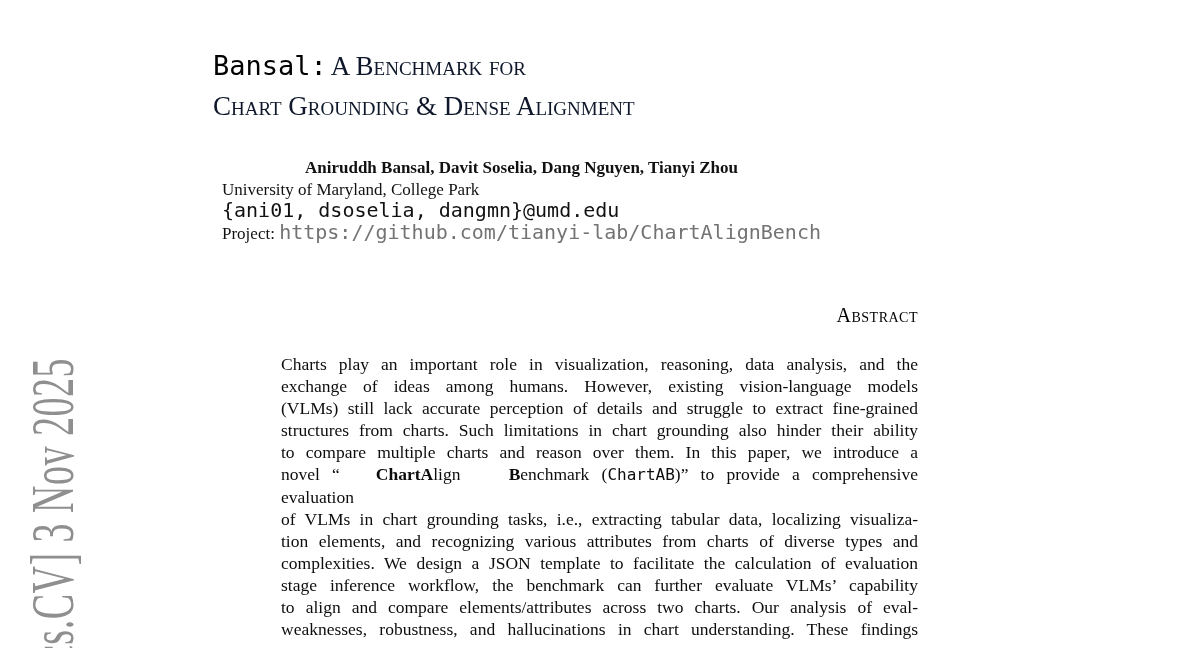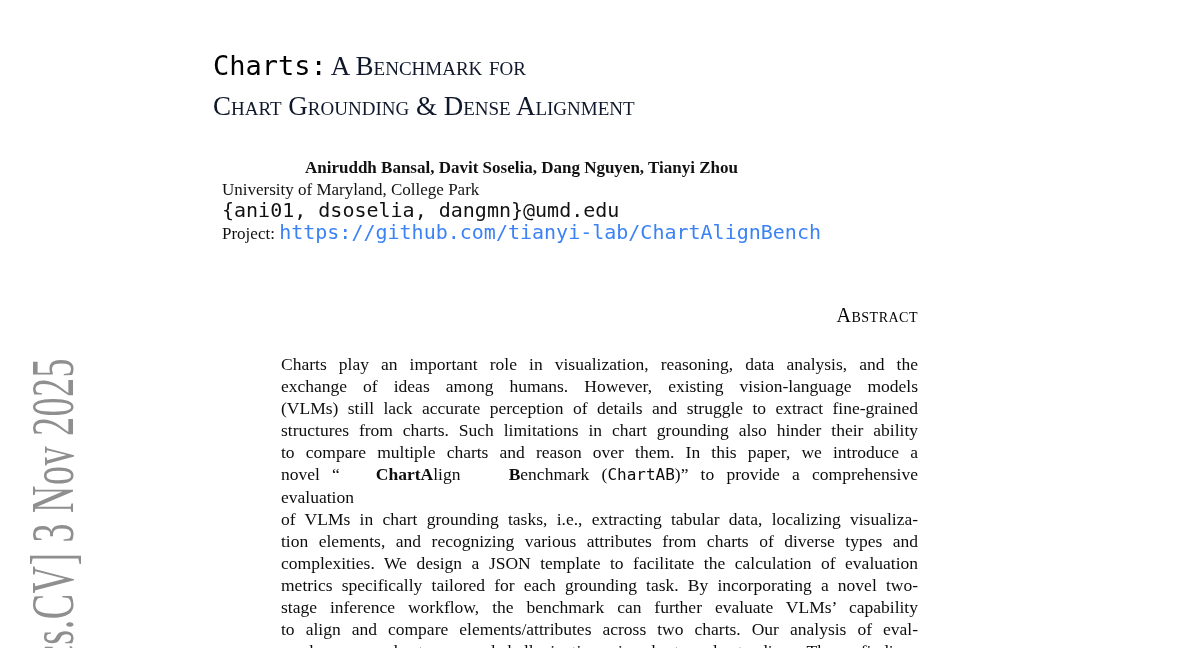--- a/index.html
+++ b/index.html
@@ -23,42 +23,42 @@
                  line-height: 36px; white-space: nowrap; }
   .title-sc { font-variant: small-caps; font-size: 27px; color: #0f172a; }
   .title-mono { font-family: "DejaVu Sans Mono", monospace;
                 font-size: 27px; color: #000; }
 
   
   .author-block { position: absolute; left: 222px; top: 157px;
                   font-size: 17px; line-height: 21.5px; white-space: nowrap; }
   .author-names { font-weight: bold; text-align: center; }
   .mono-sm { font-family: "DejaVu Sans Mono", monospace; font-size: 20px; }
-  .project-link { color: #3b82f6; text-decoration: none; }
+  .project-link { color: #737373; text-decoration: none; }
 
   
   .abstract-heading { position: absolute; left: 281px; top: 304px; width: 637px;
                       text-align: right; font-variant: small-caps;
                       font-size: 20px; letter-spacing: 0.5px; color: #000; }
   .abstract-body { position: absolute; left: 281px; top: 353px; width: 637px;
                    font-size: 17.5px; color: #0d0d0d; }
   .abs-line { line-height: 22px; text-align: justify; text-align-last: justify;
               white-space: normal; }
   .abs-line .b { font-weight: bold; margin-left: 36px; }
   .abs-line .m { font-family: "DejaVu Sans Mono", monospace; font-size: 16px; }
 </style>
 </head>
 <body>
 
 <div class="page">
 
   <div class="watermark">cs.CV]  3 Nov 2025</div>
 
   <div class="title-block">
-    <div><span class="title-mono">Charts:</span> <span class="title-sc">A Benchmark for</span></div>
+    <div><span class="title-mono">Bansal:</span> <span class="title-sc">A Benchmark for</span></div>
     <div><span class="title-sc">Chart Grounding &amp; Dense Alignment</span></div>
   </div>
 
   <div class="author-block">
     <div class="author-names">Aniruddh Bansal, Davit Soselia, Dang Nguyen, Tianyi Zhou</div>
     <div>University of Maryland, College Park</div>
     <div class="mono-sm">{ani01, dsoselia, dangmn}@umd.edu</div>
     <div><span>Project:</span> <a href="#" class="mono-sm project-link">https://github.com/tianyi-lab/ChartAlignBench</a></div>
   </div>
 
@@ -67,19 +67,18 @@
   <div class="abstract-body">
       <div class="abs-line"><span>Charts play an important role in visualization, reasoning, data analysis, and the</span></div>
       <div class="abs-line"><span>exchange of ideas among humans.  However, existing vision-language models</span></div>
       <div class="abs-line"><span>(VLMs) still lack accurate perception of details and struggle to extract fine-grained</span></div>
       <div class="abs-line"><span>structures from charts. Such limitations in chart grounding also hinder their ability</span></div>
       <div class="abs-line"><span>to compare multiple charts and reason over them.  In this paper, we introduce a</span></div>
       <div class="abs-line"><span>novel “</span><span class="b">ChartA</span><span>lign </span><span class="b">B</span><span>enchmark (</span><span class="m">ChartAB</span><span>)” to provide a comprehensive evaluation</span></div>
       <div class="abs-line"><span>of VLMs in chart grounding tasks, i.e., extracting tabular data, localizing visualiza-</span></div>
       <div class="abs-line"><span>tion elements, and recognizing various attributes from charts of diverse types and</span></div>
       <div class="abs-line"><span>complexities. We design a JSON template to facilitate the calculation of evaluation</span></div>
-      <div class="abs-line"><span>metrics specifically tailored for each grounding task. By incorporating a novel two-</span></div>
       <div class="abs-line"><span>stage inference workflow, the benchmark can further evaluate VLMs’ capability</span></div>
       <div class="abs-line"><span>to align and compare elements/attributes across two charts.  Our analysis of eval-</span></div>
       <div class="abs-line"><span>weaknesses, robustness, and hallucinations in chart understanding. These findings</span></div>
     </div>
 
 </div>
 
 </body></html>

